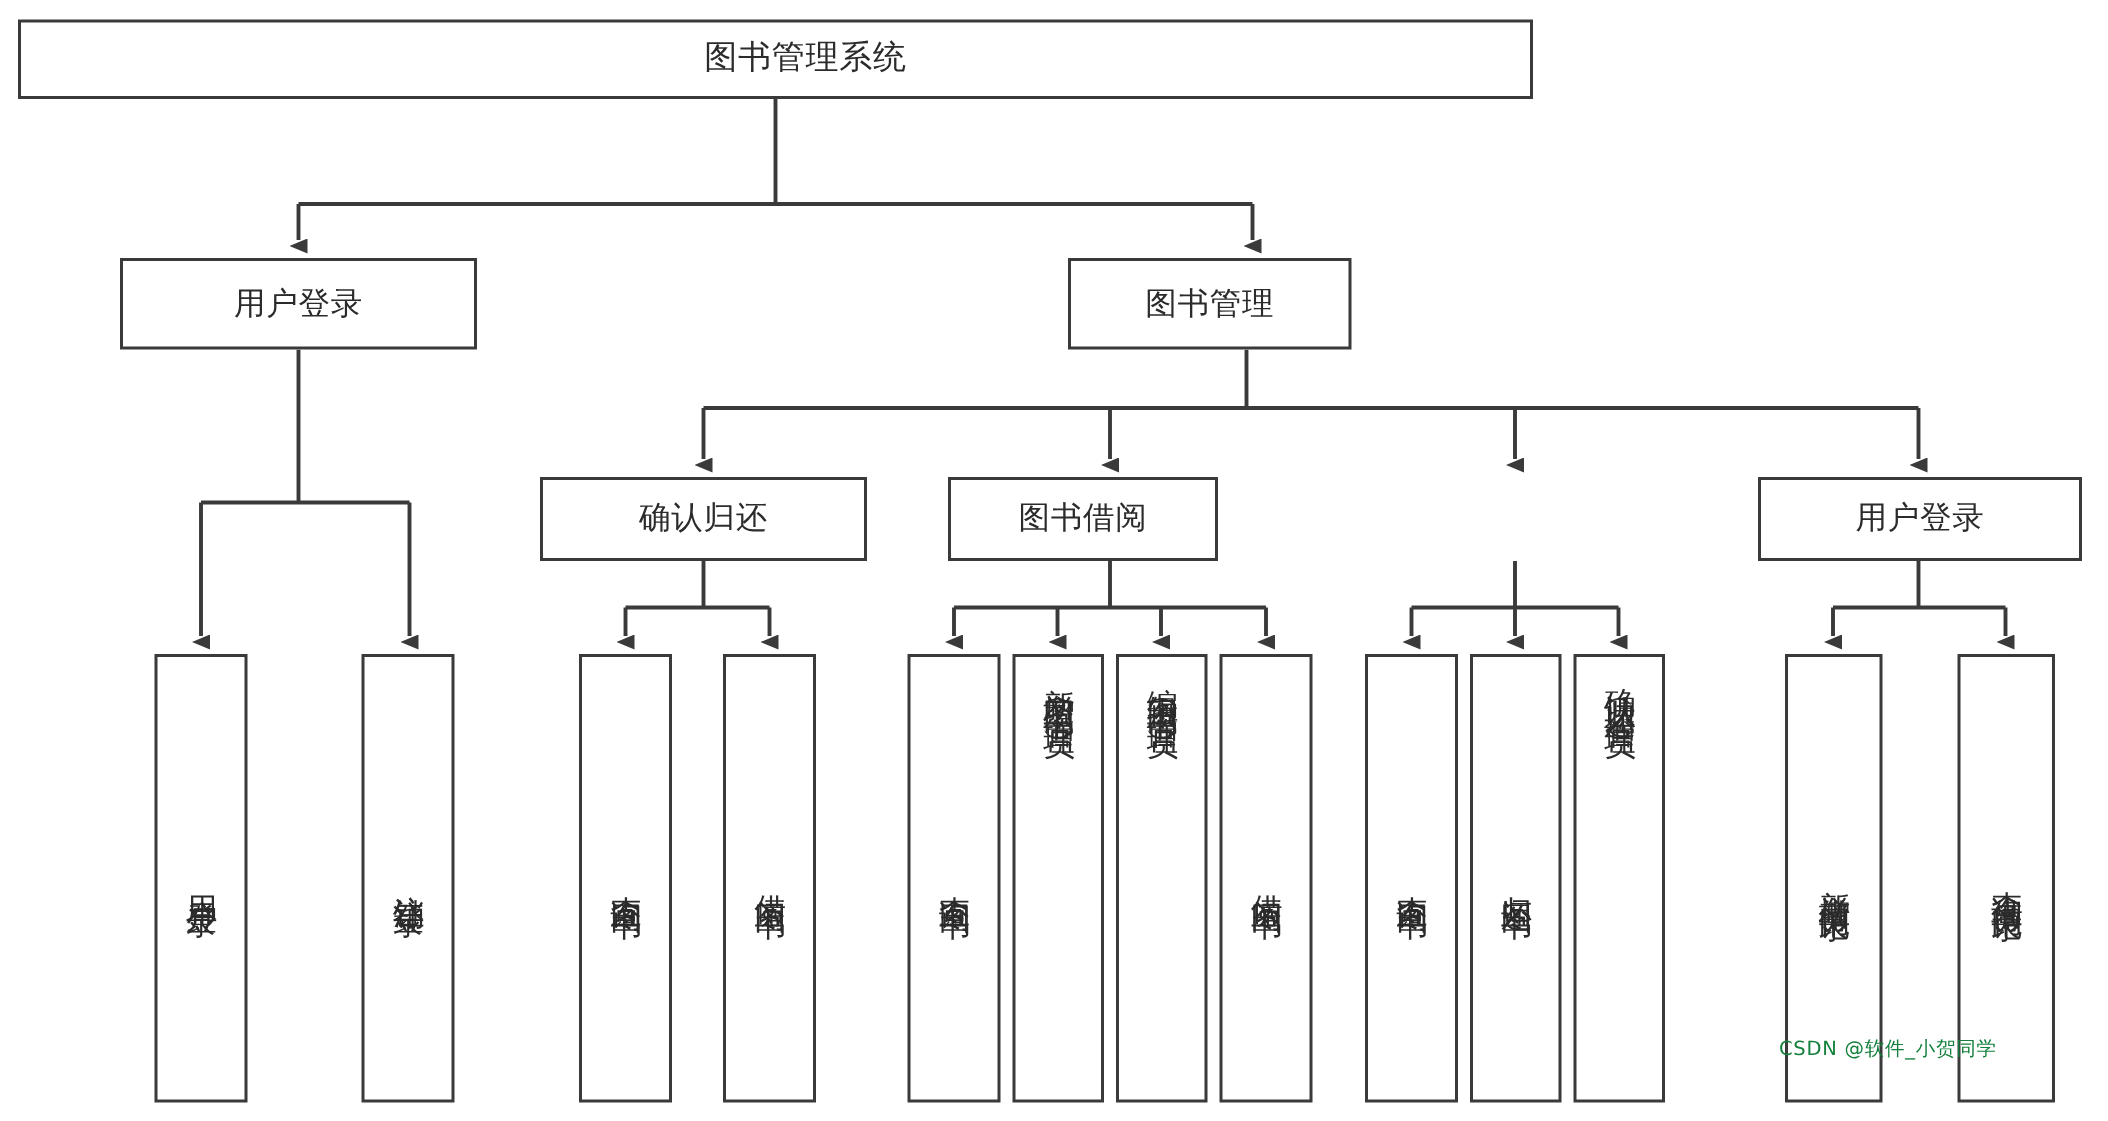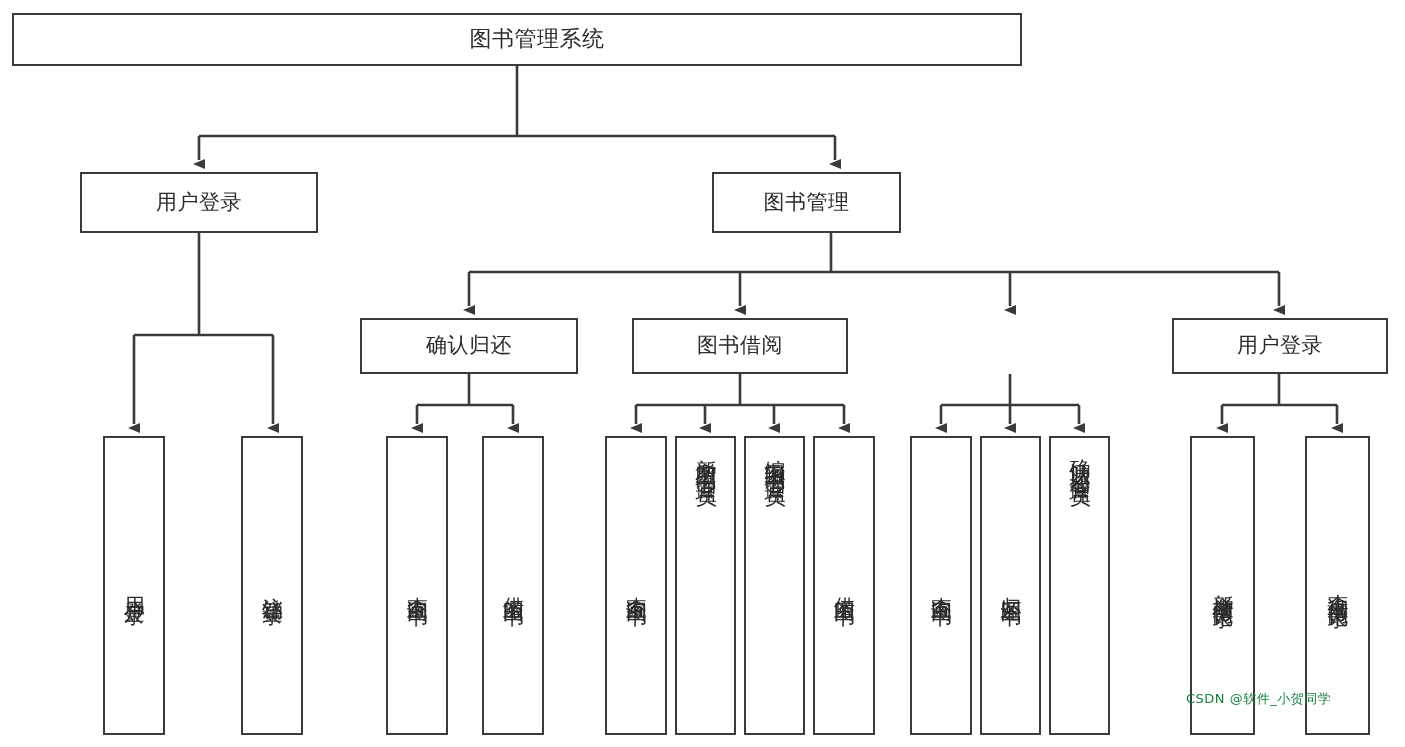--- a/index.html
+++ b/index.html
@@ -123,21 +123,21 @@
       <path d="M1337,405 L1337,424" marker-end="url(#arrow)"></path>
     </g>
   </svg>
 
   <div class="node horiz title" style="left:12px; top:13px; width:1010px; height:53px;">图书管理系统</div>
 
   <div class="node horiz" style="left:80px; top:172px; width:238px; height:61px;">用户登录</div>
   <div class="node horiz" style="left:712px; top:172px; width:189px; height:61px;">图书管理</div>
 
   <div class="node horiz" style="left:360px; top:318px; width:218px; height:56px;">确认归还</div>
-  <div class="node horiz" style="left:632px; top:318px; width:216px; height:56px;">图书借阅</div>
+  <div class="node horiz" style="left:632px; top:318px; width:180px; height:56px;">图书借阅</div>
   <div class="node horiz" style="left:1172px; top:318px; width:216px; height:56px;">用户登录</div>
 
   <div class="node vert" style="left:103px; top:436px; width:62px; height:299px;">用户登录</div>
   <div class="node vert" style="left:241px; top:436px; width:62px; height:299px;">注销登录</div>
 
   <div class="node vert" style="left:386px; top:436px; width:62px; height:299px;">查询图书</div>
   <div class="node vert" style="left:482px; top:436px; width:62px; height:299px;">借阅图书</div>
 
   <div class="node vert" style="left:605px; top:436px; width:62px; height:299px;">查询图书</div>
   <div class="node vert tall-text" style="left:675px; top:436px; width:61px; height:299px;">新增图书（管理员）</div>

